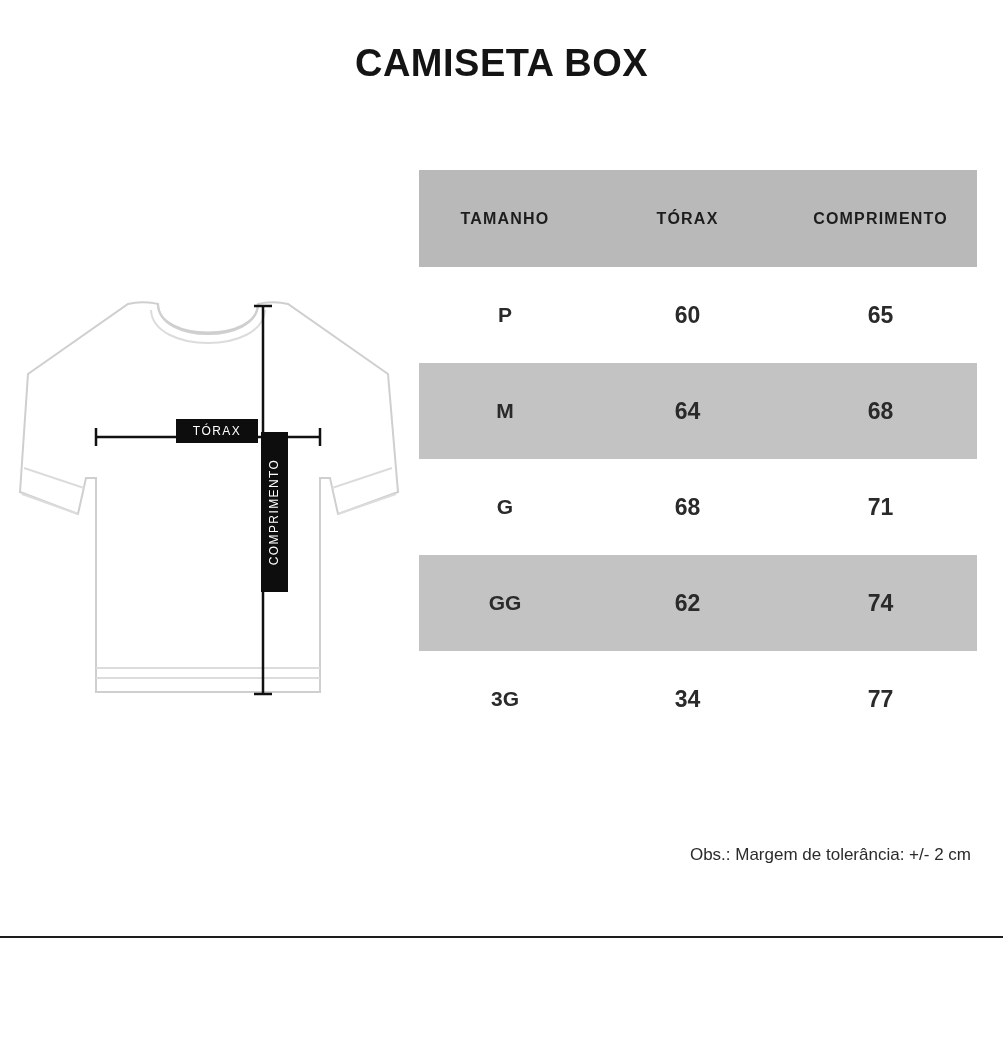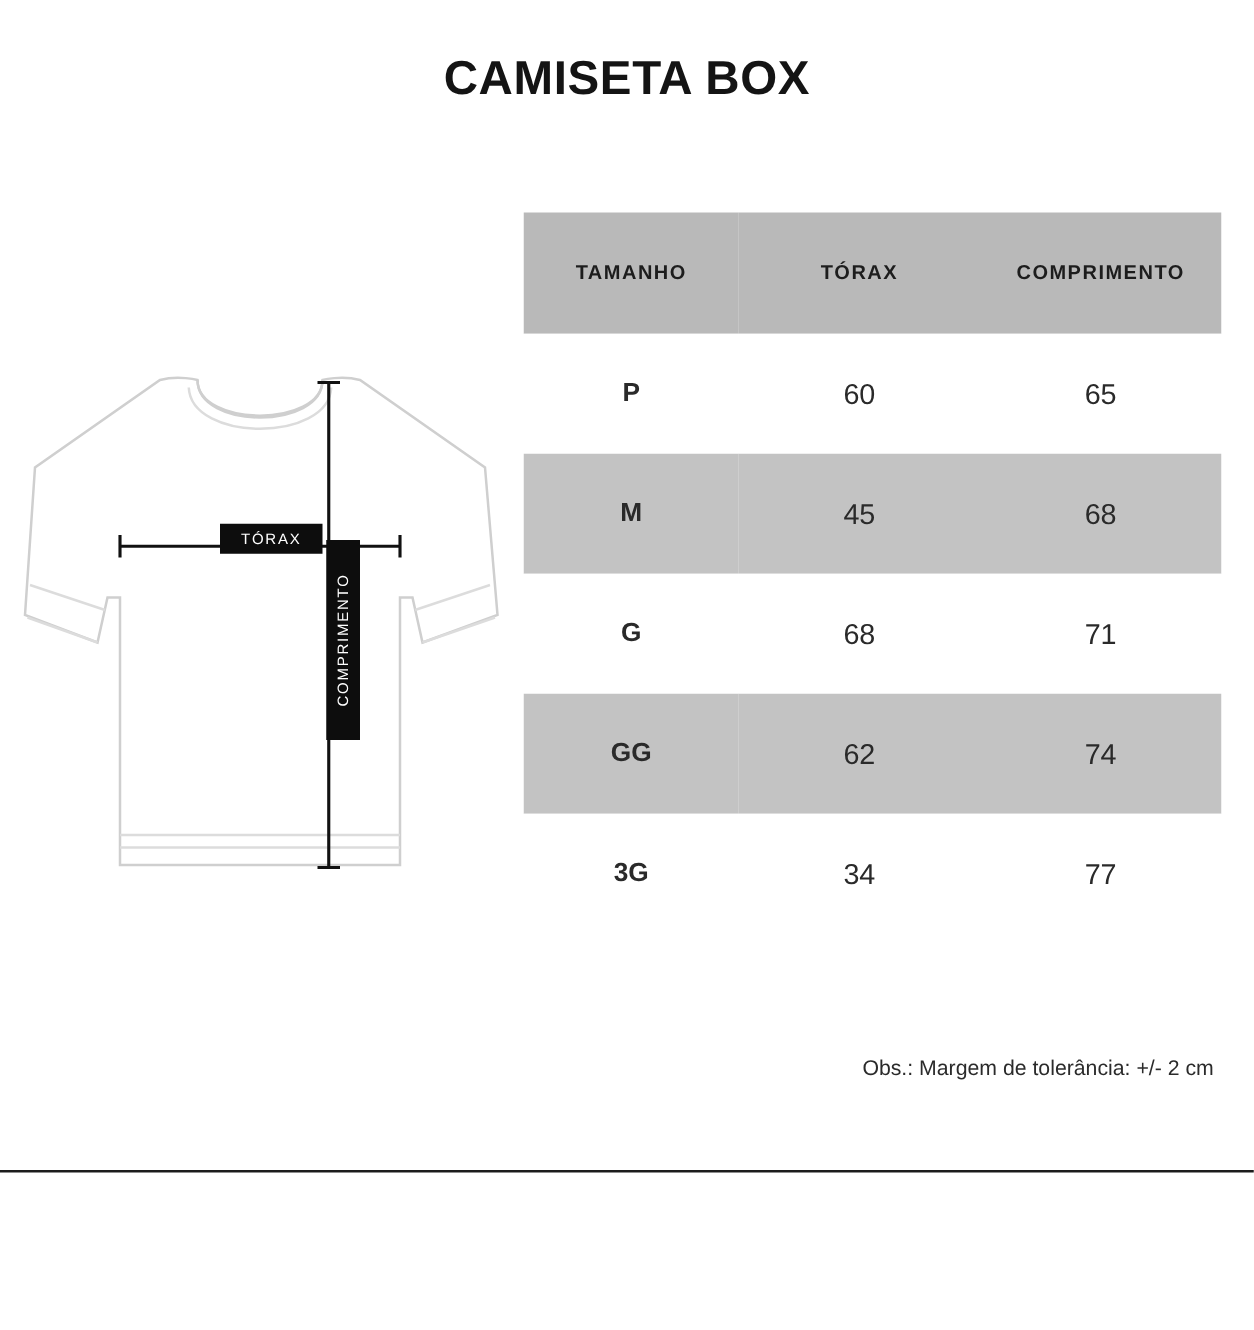--- a/index.html
+++ b/index.html
@@ -66,21 +66,21 @@
     height: 95px;
     font-size: 16px;
     font-weight: bold;
     letter-spacing: 1.2px;
     color: #1d1d1d;
   }
   table.sizes tbody td {
     height: 94px;
     font-size: 23px;
     color: #2a2a2a;
-    font-weight: normal;
+    font-weight: bold;
   }
   table.sizes tbody td.size-cell {
     font-weight: bold;
     font-size: 21px;
   }
   table.sizes tbody tr.shaded td {
     background: #c3c3c3;
   }
   table.sizes tbody tr.plain td {
     background: #ffffff;
@@ -211,21 +211,21 @@
         </tr>
       </thead>
       <tbody>
         <tr class="plain">
           <td class="size-cell">P</td>
           <td>60</td>
           <td>65</td>
         </tr>
         <tr class="shaded">
           <td class="size-cell">M</td>
-          <td>45</td>
+          <td>64</td>
           <td>68</td>
         </tr>
         <tr class="plain">
           <td class="size-cell">G</td>
           <td>68</td>
           <td>71</td>
         </tr>
         <tr class="shaded">
           <td class="size-cell">GG</td>
           <td>62</td>

